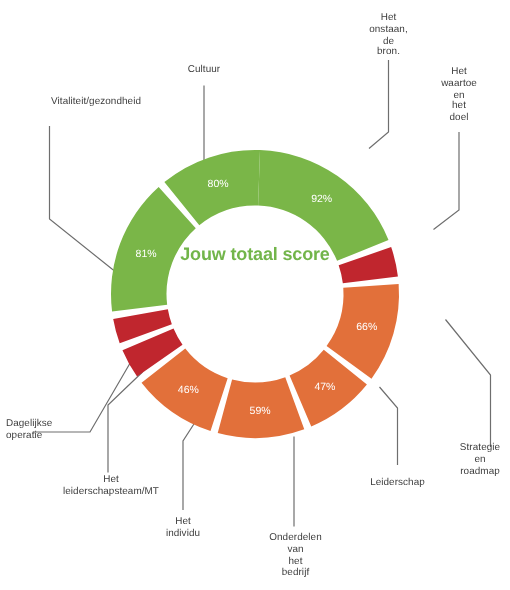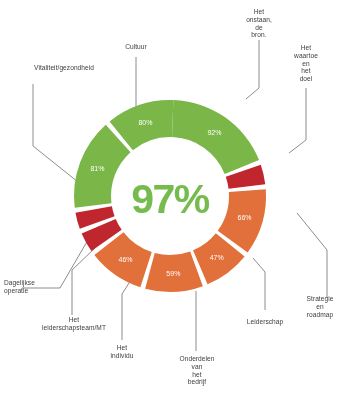--- a/index.html
+++ b/index.html
@@ -107,15 +107,15 @@
 van
 het
 bedrijf</div>
   <div class="lbl c" style="left:98px;top:344px;width:48px;">Het
 individu</div>
   <div class="lbl c" style="left:28px;top:316px;width:92px;">Het
 leiderschapsteam/MT</div>
   <div class="lbl l" style="left:4px;top:279px;width:60px;">Dagelijkse
 operatie</div>
 
-  <div class="ctr-val">97%</div>
+  <div class="ctr-title">Jouw totaal score</div>
 
 </div>
 
 </body></html>

